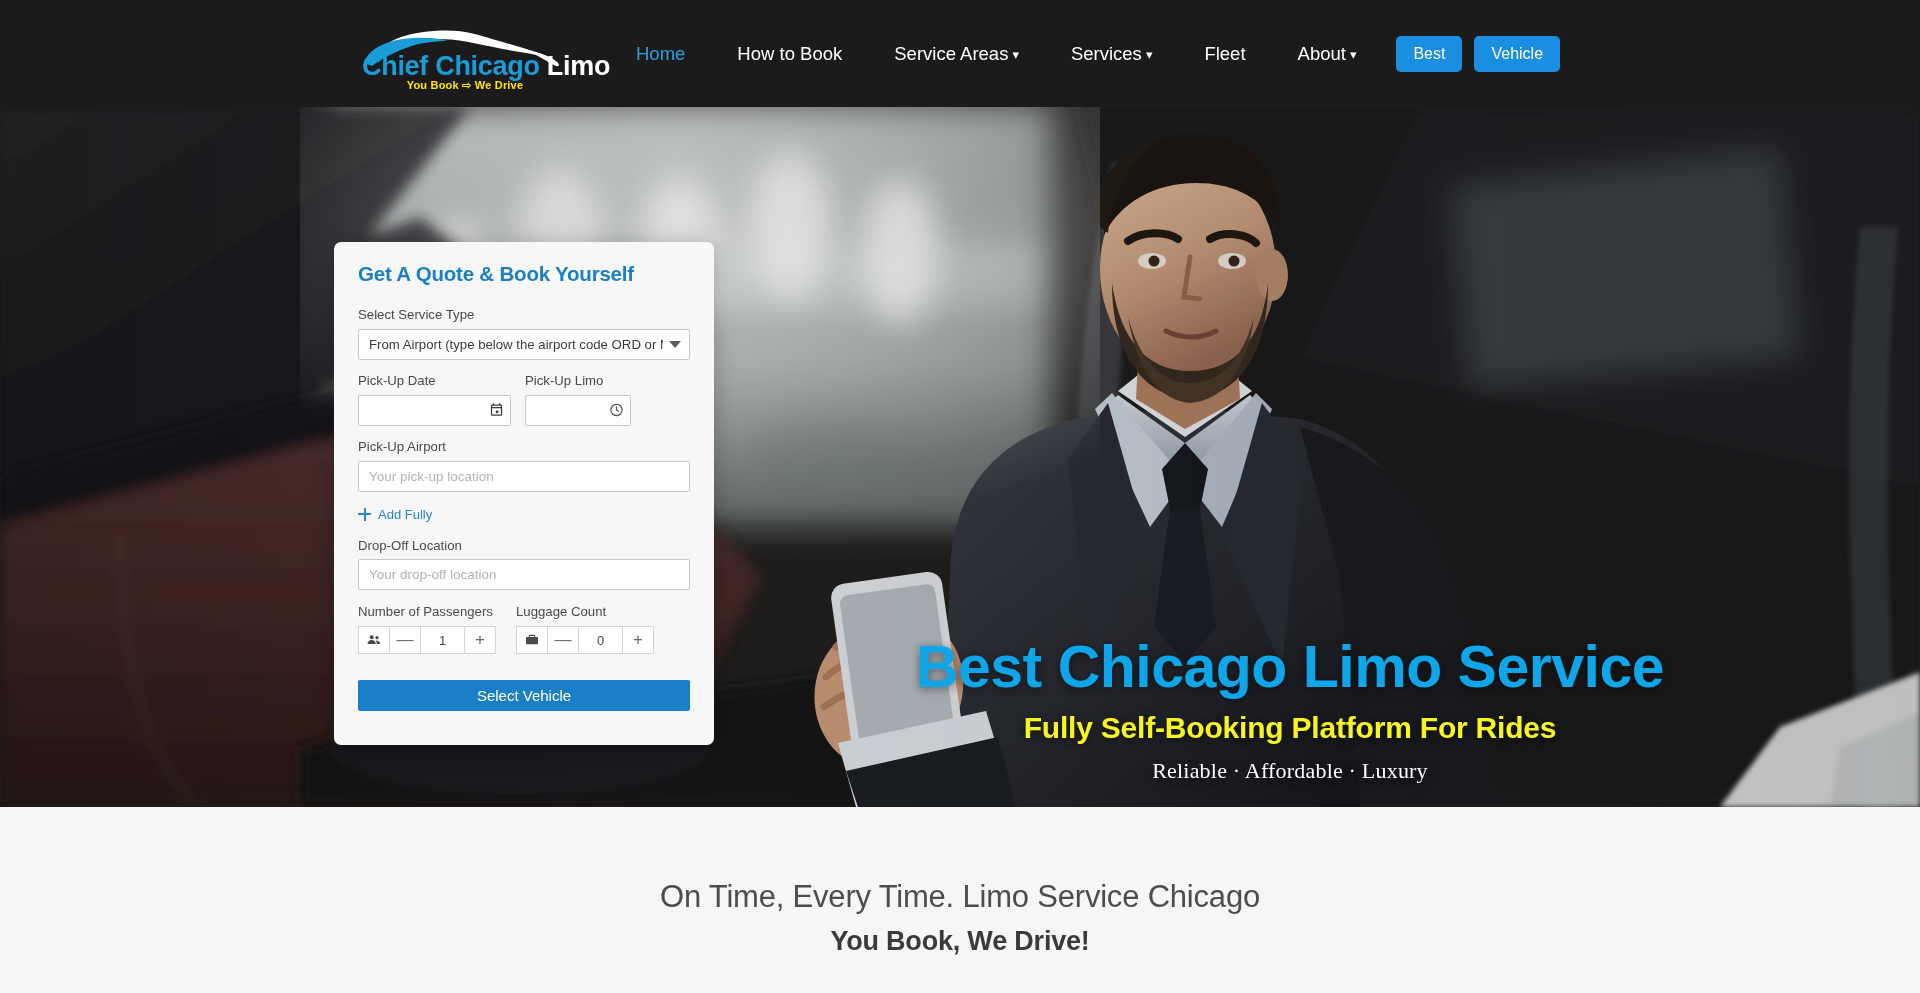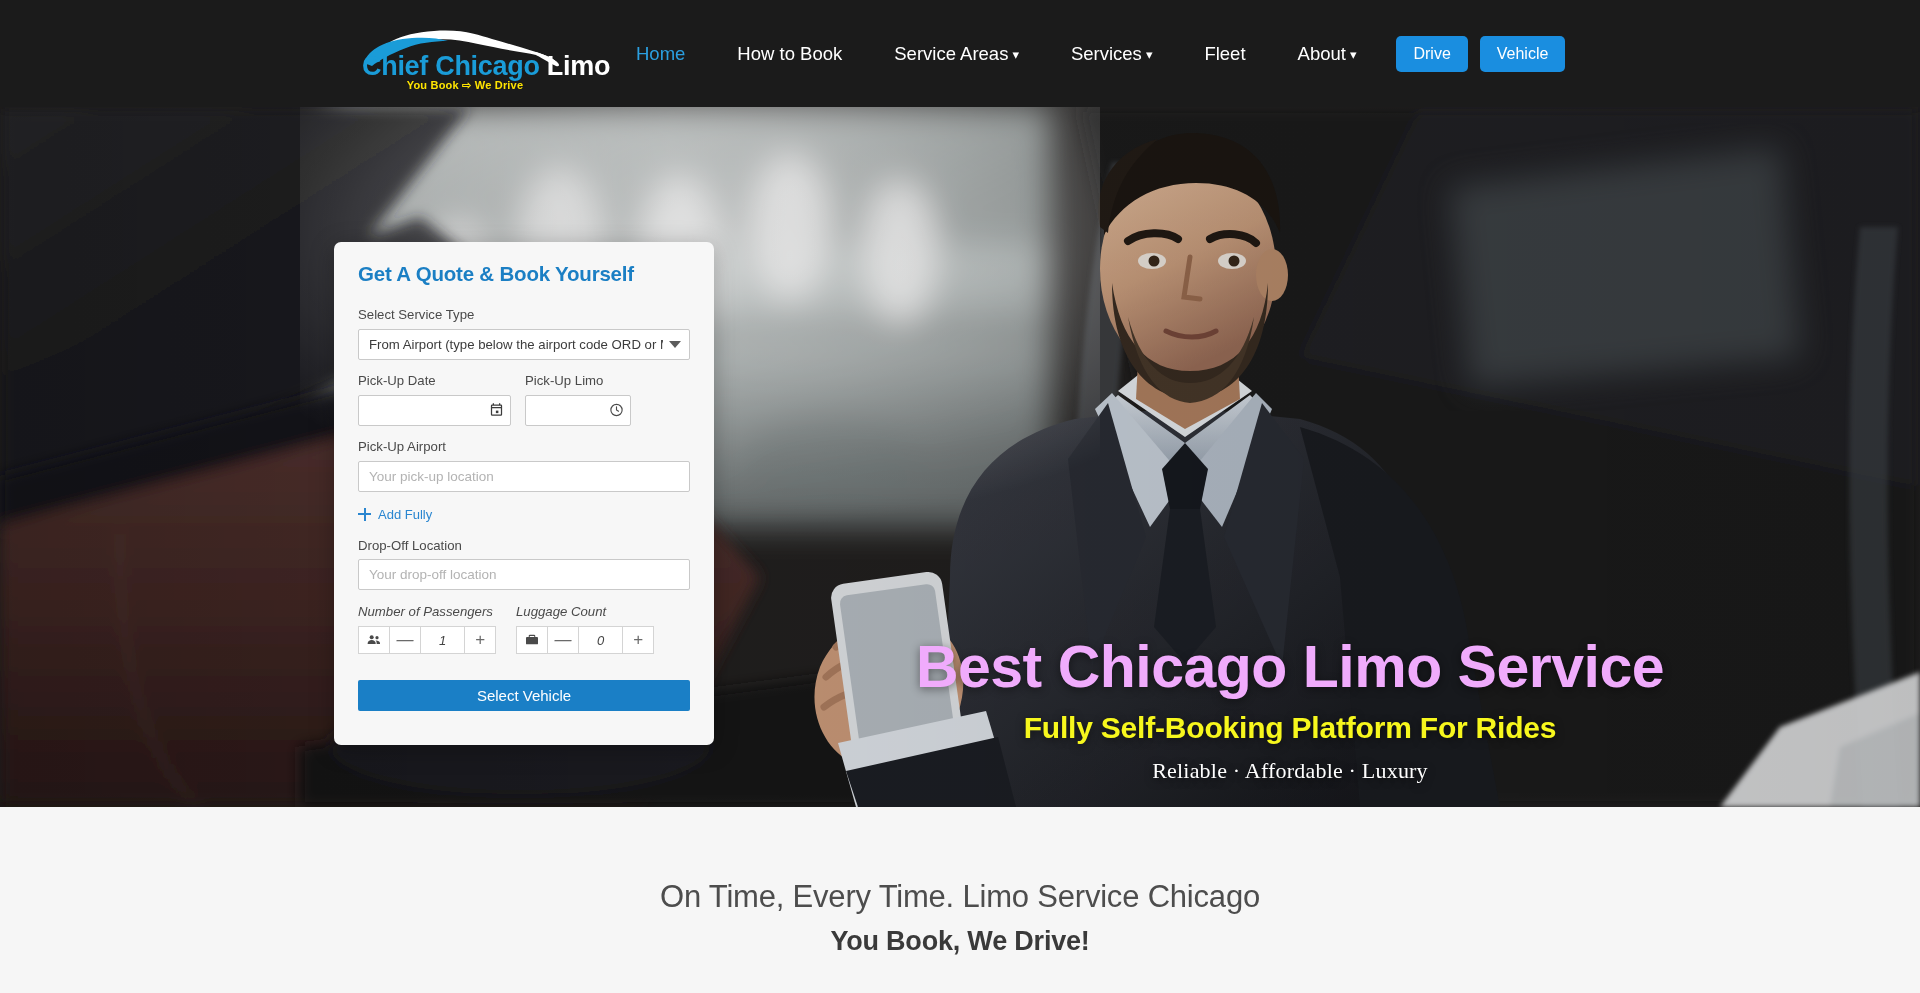--- a/index.html
+++ b/index.html
@@ -138,21 +138,21 @@
     position: absolute;
     left: 870px;
     top: 530px;
     width: 840px;
     text-align: center;
     z-index: 5;
   }
   .hero-title {
     font-size: 59px;
     font-weight: bold;
-    color: #f0abfc;
+    color: #0ea5e9;
     letter-spacing: -0.5px;
     line-height: 1.05;
     text-shadow: 0 2px 10px rgba(0,0,0,.45);
     white-space: nowrap;
     text-align: center;
   }
   .hero-sub {
     margin-top: 12px;
     font-size: 30px;
     font-weight: bold;
@@ -279,21 +279,20 @@
     background: #2a86d0;
   }
   .plus-icon:before { left: 0; top: 5.5px; width: 13px; height: 2px; }
   .plus-icon:after { top: 0; left: 5.5px; height: 13px; width: 2px; }
 
   
   .stepper-row {
     display: flex;
     gap: 20px;
     margin-top: 14px;
-    font-style: italic;
   }
   .stepper-group { }
   .stepper {
     display: flex;
     height: 28px;
     margin-top: 5px;
   }
   .stepper-cell {
     border: 1px solid #d4d4d4;
     border-left: none;
@@ -382,21 +381,21 @@
         <span class="caret">▾</span>
       </a>
       <a class="nav-item">
         <span>Fleet</span>
       </a>
       <a class="nav-item">
         <span>About</span>
         <span class="caret">▾</span>
       </a>
 
-      <button class="nav-btn nav-btn-login">Drive</button>
+      <button class="nav-btn nav-btn-login">Best</button>
       <button class="nav-btn nav-btn-register">Vehicle</button>
     </nav>
   </div>
 </header>
 
 <section class="hero">
 
   <svg class="hero-photo" viewBox="0 0 1920 700" preserveAspectRatio="xMidYMid slice">
     <defs>
       <linearGradient id="gWin" x1="0" y1="0" x2="0.3" y2="1">

